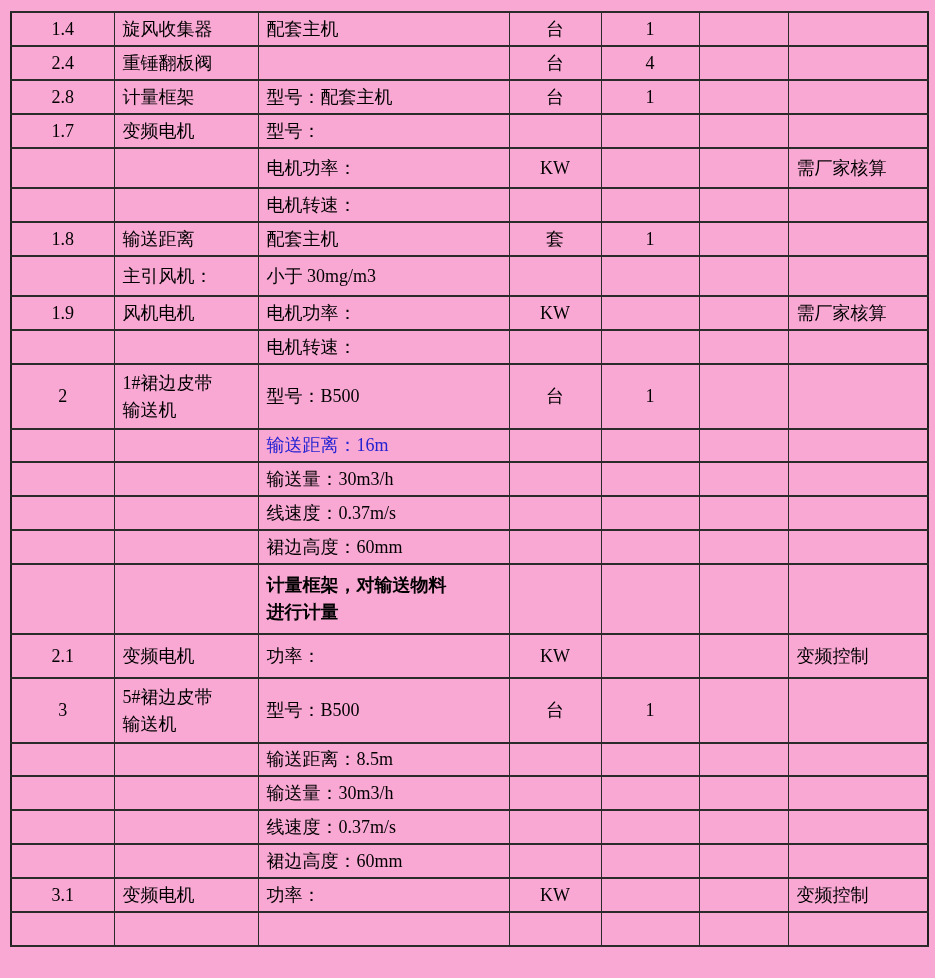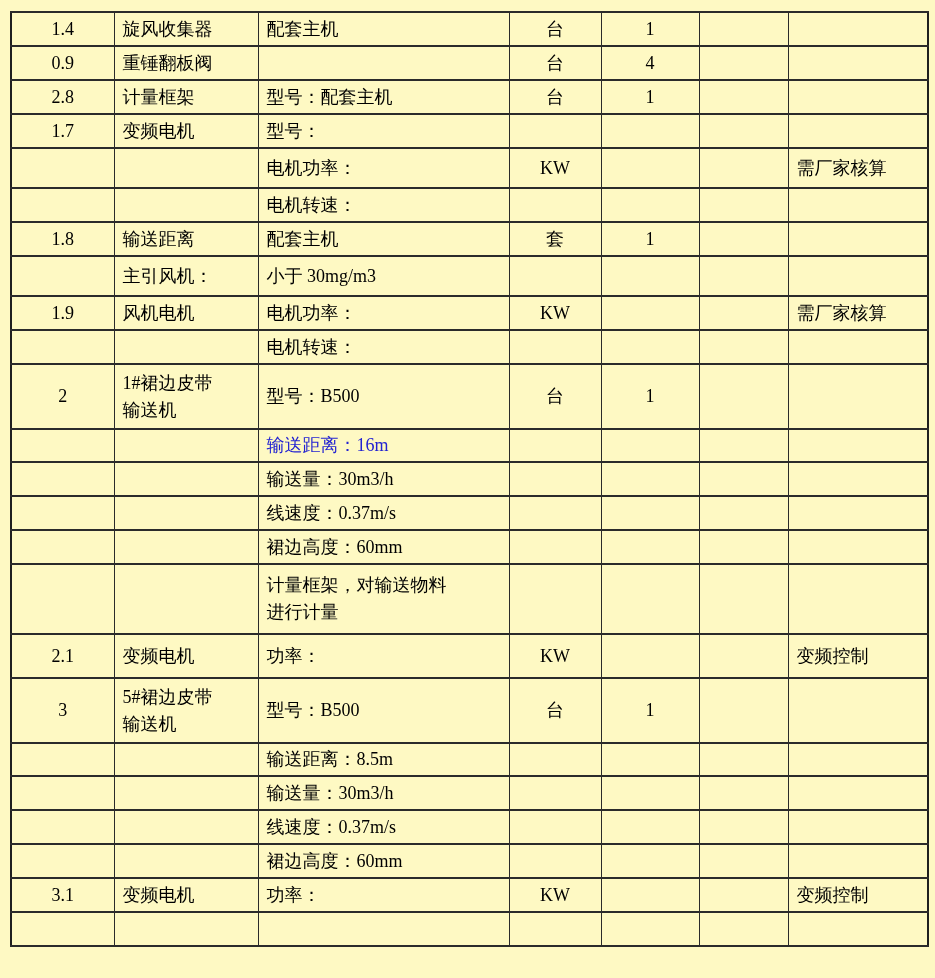--- a/index.html
+++ b/index.html
@@ -1,19 +1,19 @@
 <!DOCTYPE html>
 <html><head>
 <meta charset="utf-8">
 <style>
   html,body{margin:0;padding:0;background:#ffffff;}
   .page{
     position:relative;
     width:935px;height:978px;
-    background:#fef9c3;
+    background:#f9a8d4;
     color:#000000;
     font-family:"Liberation Serif","DejaVu Serif",serif;
     overflow:hidden;
   }
   table.equip{
     position:absolute;left:10px;top:11px;
     width:917px;
     border-collapse:collapse;
     table-layout:fixed;
     border:2px solid #1f1f1f;
@@ -40,21 +40,21 @@
   tr{height:34px}
   tr:nth-child(5),tr:nth-child(8){height:40px}
   tr:nth-child(11),tr:nth-child(18){height:65px}
   tr:nth-child(12),tr:nth-child(19){height:31px}
   tr:nth-child(16){height:70px}
   tr:nth-child(17){height:44px}
   td.col-num,td.col-unit,td.col-qty,td.col-extra{text-align:center;padding:2px 2px}
   td.col-name,td.col-spec,td.col-remark{text-align:left}
   td.blue{color:#2222d2}
   td.bold{
-    font-weight:normal;
+    font-weight:bold;
     font-family:"Liberation Sans","DejaVu Sans",sans-serif;
     font-size:18px;
   }
 </style>
 </head>
 <body>
 
 <div class="page">
   <table class="equip" id="tbl">
     <colgroup>
@@ -70,21 +70,21 @@
         <tr>
           <td class="col-num">1.4</td>
           <td class="col-name">旋风收集器</td>
           <td class="col-spec">配套主机</td>
           <td class="col-unit">台</td>
           <td class="col-qty">1</td>
           <td class="col-extra"></td>
           <td class="col-remark"></td>
         </tr>
         <tr>
-          <td class="col-num">0.9</td>
+          <td class="col-num">2.4</td>
           <td class="col-name">重锤翻板阀</td>
           <td class="col-spec"></td>
           <td class="col-unit">台</td>
           <td class="col-qty">4</td>
           <td class="col-extra"></td>
           <td class="col-remark"></td>
         </tr>
         <tr>
           <td class="col-num">2.8</td>
           <td class="col-name">计量框架</td>

